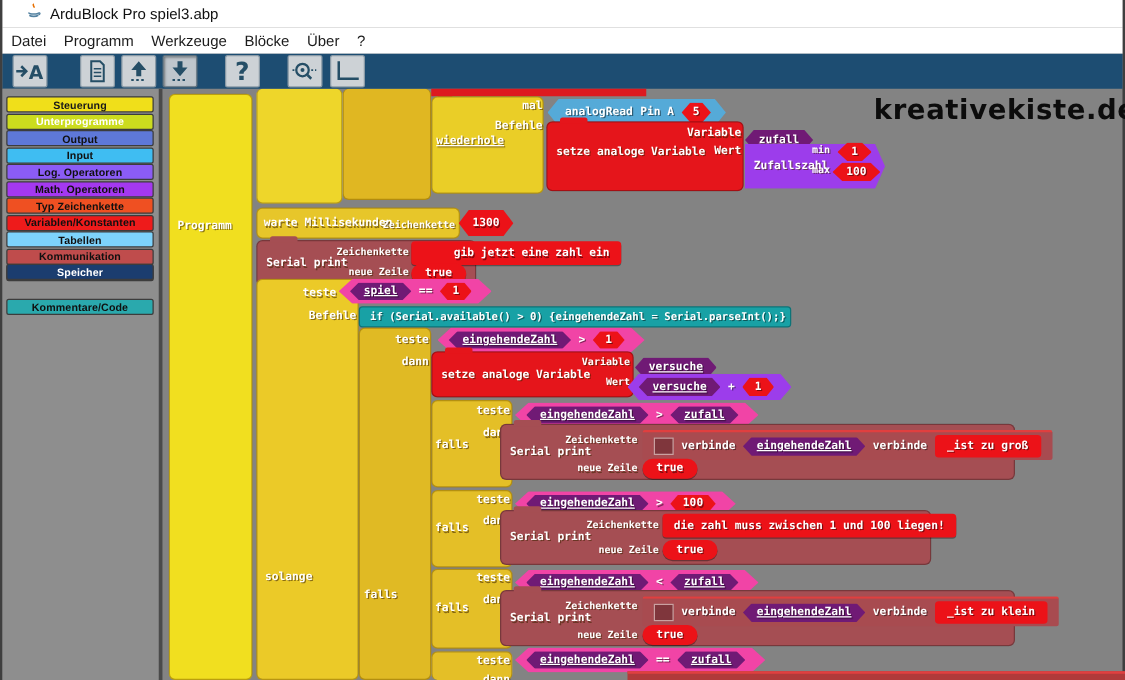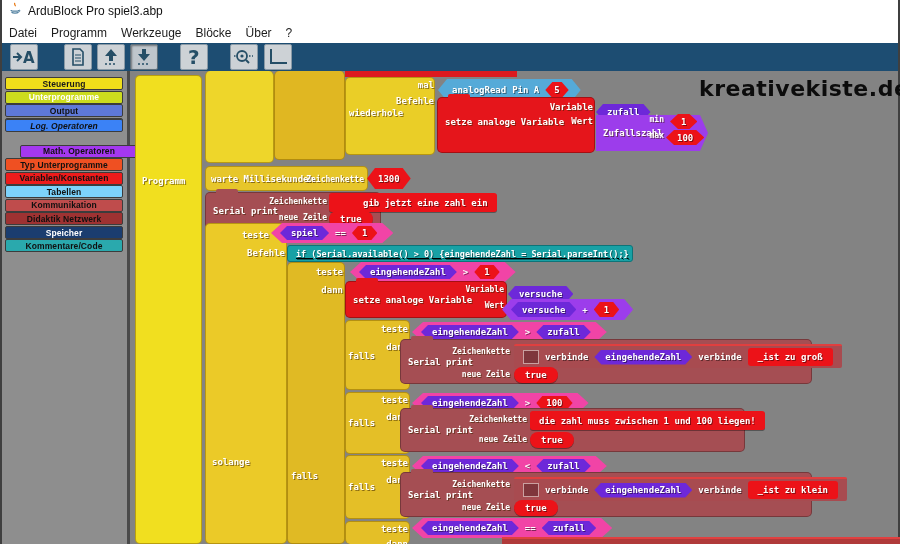--- a/index.html
+++ b/index.html
@@ -1,20 +1,20 @@
 <!DOCTYPE html>
 <html><head>
 <meta charset="utf-8">
 <style>
   html,body{margin:0;padding:0;}
   body{width:900px;height:544px;overflow:hidden;background:#838383;font-family:"Liberation Sans",sans-serif;position:relative;}
   .screen{position:absolute;inset:0;border-left:2px solid #3f3f3f;border-right:2px solid #3f3f3f;box-sizing:border-box;}
 
   
-  .titlebar{position:absolute;left:0;top:0;width:100%;height:22px;background:#ffffff;display:flex;align-items:center;gap:6px;padding-left:6px;box-sizing:border-box;}
+  .titlebar{position:absolute;left:0;top:0;width:100%;height:22px;background:#ffffff;display:flex;align-items:center;gap:6px;padding-left:18px;box-sizing:border-box;}
   .titlebar .ttl{font-size:12px;color:#111;}
   .menubar{position:absolute;left:0;top:22px;width:100%;height:21px;background:#ffffff;display:flex;align-items:center;gap:14px;padding-left:7px;box-sizing:border-box;}
   .menubar .mi{font-size:12px;color:#1c1c1c;}
   .toolbar{position:absolute;left:0;top:43px;width:100%;height:28px;background:#1d4d72;display:flex;align-items:center;}
   .tbtn{position:absolute;top:1px;width:28px;height:26px;background:#cdd2d6;border:1px solid #8a9aa6;border-radius:2px;display:flex;align-items:center;justify-content:center;box-sizing:border-box;color:#254e66;}
   .tbtn.pressed{background:#bfc6cc;border:1px solid #5d6f7b;box-shadow:inset 1px 1px 2px rgba(0,0,0,.4);}
   .tbtn svg{display:block;}
 
   
   .workspace{position:absolute;left:0;top:71px;width:900px;height:473px;}
@@ -26,33 +26,33 @@
   .wm{position:absolute;left:697px;top:5px;font-family:"DejaVu Sans",sans-serif;font-weight:bold;font-size:22px;color:#0c0c0c;letter-spacing:.5px;}
 
   .blk{position:absolute;box-sizing:border-box;}
   .ybl{border:1px solid rgba(140,106,0,.55);border-radius:5px;}
   .cmd{border:1px solid rgba(0,0,0,.28);border-radius:5px;}
   .cmd::before{content:"";position:absolute;top:-4px;left:10px;width:22px;height:5px;background:inherit;border-radius:2px 2px 0 0;}
   .lbl{position:absolute;font-family:"DejaVu Sans Mono",monospace;font-weight:bold;font-size:9px;color:#fff;text-shadow:1px 1px 0 rgba(60,35,0,.55);white-space:nowrap;}
   .bt{font-family:"DejaVu Sans Mono",monospace;font-weight:bold;font-size:9px;color:#fff;text-shadow:1px 1px 0 rgba(0,0,0,.45);white-space:nowrap;}
 
   .hx{display:inline-flex;align-items:center;height:16px;padding:0 11px;clip-path:polygon(7px 0,calc(100% - 7px) 0,100% 50%,calc(100% - 7px) 100%,7px 100%,0 50%);}
-  .mag{background:#6d28d9;}
+  .mag{background:#701a75;text-decoration:underline;}
   .rnum{position:absolute;display:inline-flex;align-items:center;height:18px;padding:0 11px;background:#ec1218;clip-path:polygon(8px 0,calc(100% - 8px) 0,100% 50%,calc(100% - 8px) 100%,8px 100%,0 50%);}
   .cmp{position:absolute;display:inline-flex;align-items:center;gap:6px;height:20px;padding:0 16px 0 9px;background:#f144a6;clip-path:polygon(11px 0,calc(100% - 11px) 0,100% 50%,calc(100% - 11px) 100%,11px 100%,0 50%);}
   .cmp .hx{height:14px;}
   .cmp .rv{display:inline-flex;align-items:center;height:14px;padding:0 10px;background:#ec1218;clip-path:polygon(6px 0,calc(100% - 6px) 0,100% 50%,calc(100% - 6px) 100%,6px 100%,0 50%);}
   .blu{position:absolute;display:inline-flex;align-items:center;gap:6px;height:22px;padding:0 12px 0 14px;background:#55aad8;clip-path:polygon(9px 0,calc(100% - 9px) 0,100% 50%,calc(100% - 9px) 100%,9px 100%,0 50%);}
   .blu .rv{display:inline-flex;align-items:center;height:16px;padding:0 9px;background:#ec1218;clip-path:polygon(7px 0,calc(100% - 7px) 0,100% 50%,calc(100% - 7px) 100%,7px 100%,0 50%);}
   .plusblk{position:absolute;display:inline-flex;align-items:center;gap:6px;height:21px;padding:0 14px 0 9px;background:#9c3deb;clip-path:polygon(9px 0,calc(100% - 9px) 0,100% 50%,calc(100% - 9px) 100%,9px 100%,0 50%);}
   .plusblk .hx{height:15px;}
   .plusblk .rv{display:inline-flex;align-items:center;height:15px;padding:0 10px;background:#ec1218;clip-path:polygon(6px 0,calc(100% - 6px) 0,100% 50%,calc(100% - 6px) 100%,6px 100%,0 50%);}
   .rstr{position:absolute;display:inline-flex;align-items:center;height:19px;padding:0 9px;background:#ec1218;border-radius:3px;box-shadow:0 1px 0 rgba(0,0,0,.35);}
   .pill{position:absolute;display:inline-flex;align-items:center;height:16px;padding:0 11px;background:#ec1218;border-radius:8px;box-shadow:0 1px 0 rgba(0,0,0,.35);}
-  .codeblk{position:absolute;background:#18a1a5;border:1px solid #0d7478;border-radius:3px;display:flex;align-items:center;padding:0 8px;box-sizing:border-box;text-decoration:underline;}
+  .codeblk{position:absolute;background:#18a1a5;border:1px solid #0d7478;border-radius:3px;display:flex;align-items:center;padding:0 8px;box-sizing:border-box;}
   .concat{position:absolute;display:inline-flex;align-items:center;gap:6px;height:24px;padding:0 9px;background:#a84b50;border-top:2px solid #e03f3f;border-radius:2px;box-sizing:border-box;}
   .socket{width:16px;height:14px;background:#7f363c;border:1px solid #caa0a0;box-sizing:border-box;}
   .tailred{display:inline-flex;align-items:center;height:18px;padding:0 10px;background:#ec1218;border-radius:3px;}
   .tri{position:absolute;width:0;height:0;border-left:6px solid transparent;border-right:6px solid transparent;border-top:6px solid #dd1a1f;}
 </style>
 </head>
 <body>
 
 <div class="screen">
 
@@ -123,48 +123,48 @@
     </div>
   </div>
 
   <div class="workspace">
 
     <div class="sidepanel">
       <div class="cat" style="top: 6px; background-color: rgb(240, 223, 26); color: rgb(26, 26, 26);">Steuerung</div>
       <div class="cat" style="top: 19.5px; background-color: rgb(204, 220, 30); color: rgb(255, 255, 255);">Unterprogramme</div>
       <div class="cat" style="top: 33px; background-color: rgb(94, 120, 216); color: rgb(16, 16, 16);">Output</div>
       <div class="cat" style="top: 46.5px; background-color: rgb(63, 189, 242); color: rgb(16, 16, 16);">Input</div>
-      <div class="cat" style="top: 48px; background-color: #3b82f6; color: rgb(16, 16, 16); font-style: italic;">Log. Operatoren</div>
-      <div class="cat" style="top: 73.5px; background-color: rgb(164, 56, 240); color: rgb(16, 16, 16); margin-left: 15px;">Math. Operatoren</div>
-      <div class="cat" style="top: 87px; background-color: rgb(239, 80, 34); color: rgb(16, 16, 16);">Typ Unterprogramme</div>
+      <div class="cat" style="top: 60px; background-color: #8b5cf6; color: rgb(16, 16, 16);">Log. Operatoren</div>
+      <div class="cat" style="top: 73.5px; background-color: rgb(164, 56, 240); color: rgb(16, 16, 16);">Math. Operatoren</div>
+      <div class="cat" style="top: 87px; background-color: rgb(239, 80, 34); color: rgb(16, 16, 16);">Typ Zeichenkette</div>
       <div class="cat" style="top: 100.5px; background-color: rgb(238, 27, 27); color: rgb(16, 16, 16);">Variablen/Konstanten</div>
       <div class="cat" style="top: 114px; background-color: #7dd3fc; color: rgb(16, 16, 16);">Tabellen</div>
       <div class="cat" style="top: 127.5px; background-color: rgb(191, 76, 76); color: rgb(16, 16, 16);">Kommunikation</div>
       <div class="cat" style="top: 141px; background-color: rgb(158, 50, 50); color: rgb(16, 16, 16);">Didaktik Netzwerk</div>
-      <div class="cat" style="top: 155px; background-color: rgb(27, 61, 111); color: rgb(255, 255, 255);">Speicher</div>
+      <div class="cat" style="top: 140px; background-color: rgb(27, 61, 111); color: rgb(255, 255, 255);">Speicher</div>
       <div class="cat" style="top: 168px; background-color: rgb(42, 169, 173); color: rgb(16, 16, 16);">Kommentare/Code</div>
     </div>
 
     <div class="canvas">
 
       <div class="wm">kreativekiste.de</div>
 
       <div class="blk ybl" style="left:133px;top:4px;width:67px;height:469px;background:#f1df1f;"></div>
       <span class="lbl" style="left:140px;top:105px;">Programm</span>
 
       <div class="blk ybl" style="left:203px;top:0;width:69px;height:92px;background:#eed62a;border-top:none;"></div>
       <div class="blk ybl" style="left:272px;top:0;width:71px;height:89px;background:#e0b722;border-top:none;"></div>
 
       <div class="blk" style="left:343px;top:0;width:172px;height:6px;background:#dd1a1f;"></div>
       <div class="tri" style="left:348px;top:6px;"></div>
 
       <div class="blk ybl" style="left:343px;top:6px;width:90px;height:78px;background:#eace27;"></div>
       <span class="lbl" style="right:468px;top:9px;">mal</span>
       <span class="lbl" style="right:468px;top:25px;">Befehle</span>
-      <span class="lbl" style="left:347px;top:37px;">wiederhole</span>
+      <span class="lbl" style="left:347px;top:37px;text-decoration:underline;">wiederhole</span>
 
       <div class="blu" style="left:436px;top:8px;">
         <span class="bt">analogRead</span>
         <span class="bt">Pin A</span>
         <span class="rv bt">5</span>
       </div>
 
       <div class="blk cmd" style="left:435px;top:26px;width:158px;height:56px;background:#e5151b;"></div>
       <span class="lbl" style="left:443px;top:46px;">setze analoge Variable</span>
       <span class="lbl" style="right:309px;top:31px;">Variable</span>

